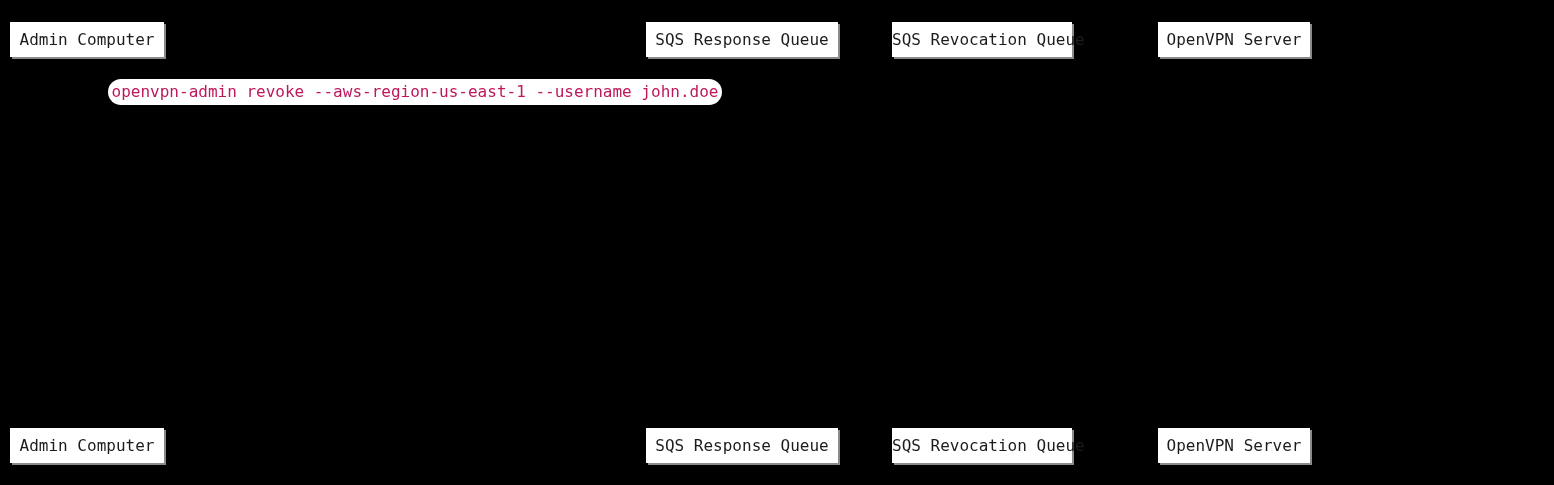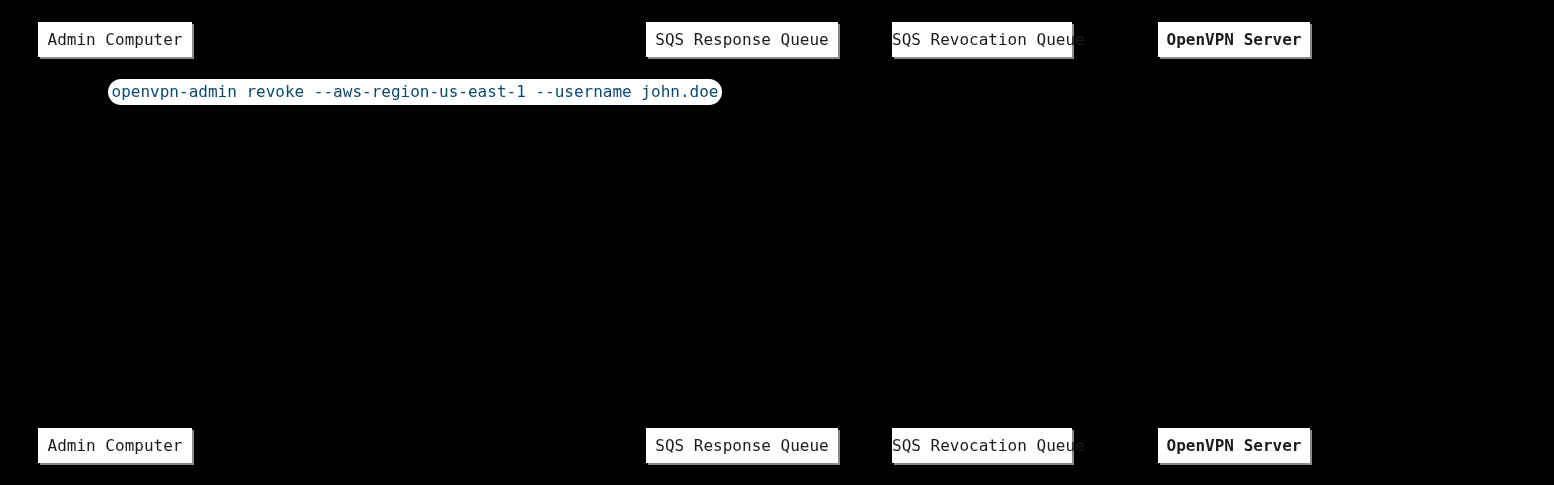--- a/index.html
+++ b/index.html
@@ -22,32 +22,32 @@
     color: #1c1c1c;
     font-size: 16px;
     line-height: 35px;
     text-align: center;
     white-space: nowrap;
     box-shadow: 2px 2px 0 #8a8a8a;
     box-sizing: border-box;
   }
   .row-top .pbox { top: 22px; }
   .row-bottom .pbox { top: 428px; }
-  .p-admin   { left: 10px;   width: 154px; margin-left: 28px; }
+  .p-admin   { left: 10px;   width: 154px; }
   .p-resp    { left: 646px;  width: 192px; text-align: center; }
   .p-revoke  { left: 892px;  width: 180px; }
-  .p-openvpn { left: 1158px; width: 152px; font-weight: bold; }
+  .p-openvpn { left: 1158px; width: 152px; }
   .msg-label {
     position: absolute;
     left: 108px;
     top: 79px;
     width: 614px;
     height: 26px;
     background: #ffffff;
-    color: #0c4a6e;
+    color: #be185d;
     font-size: 16px;
     line-height: 26px;
     text-align: center;
     white-space: nowrap;
     box-sizing: border-box;
     border-radius: 13px;
   }
   
   .lifeline {
     position: absolute;

